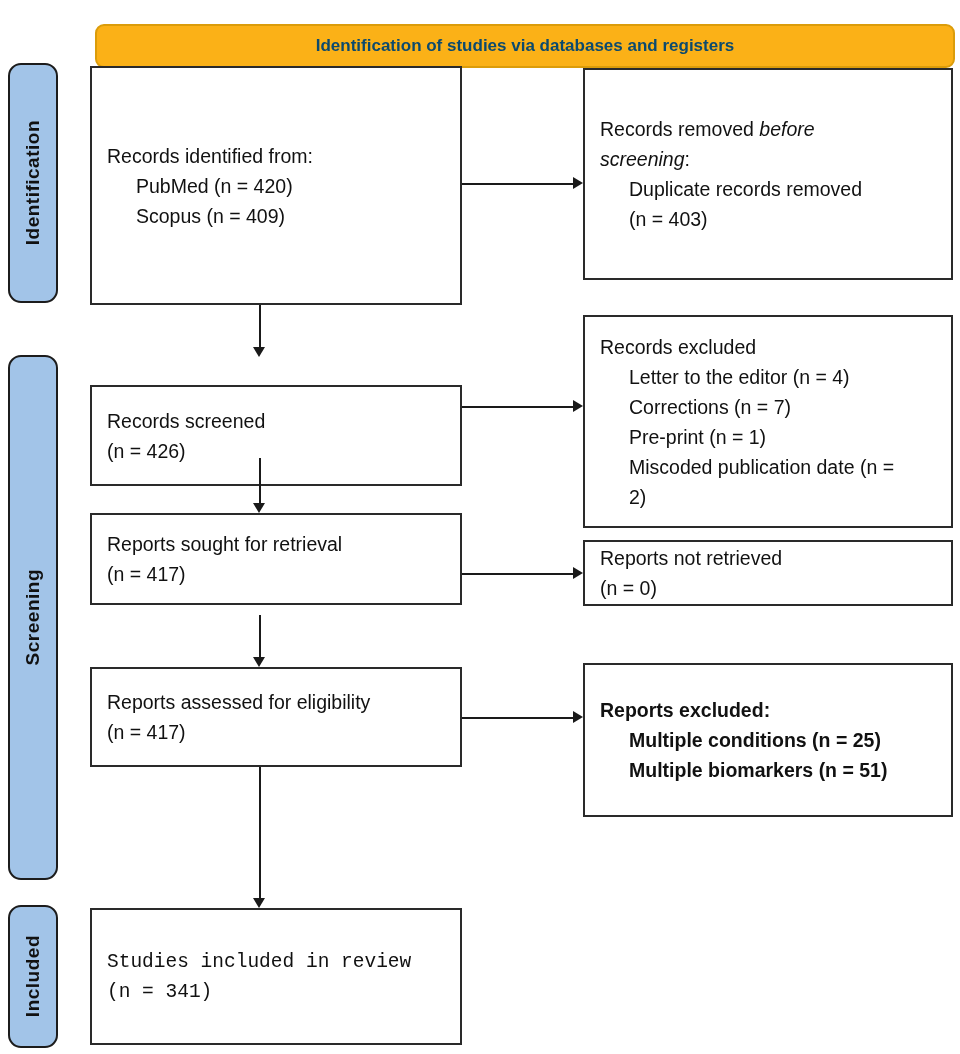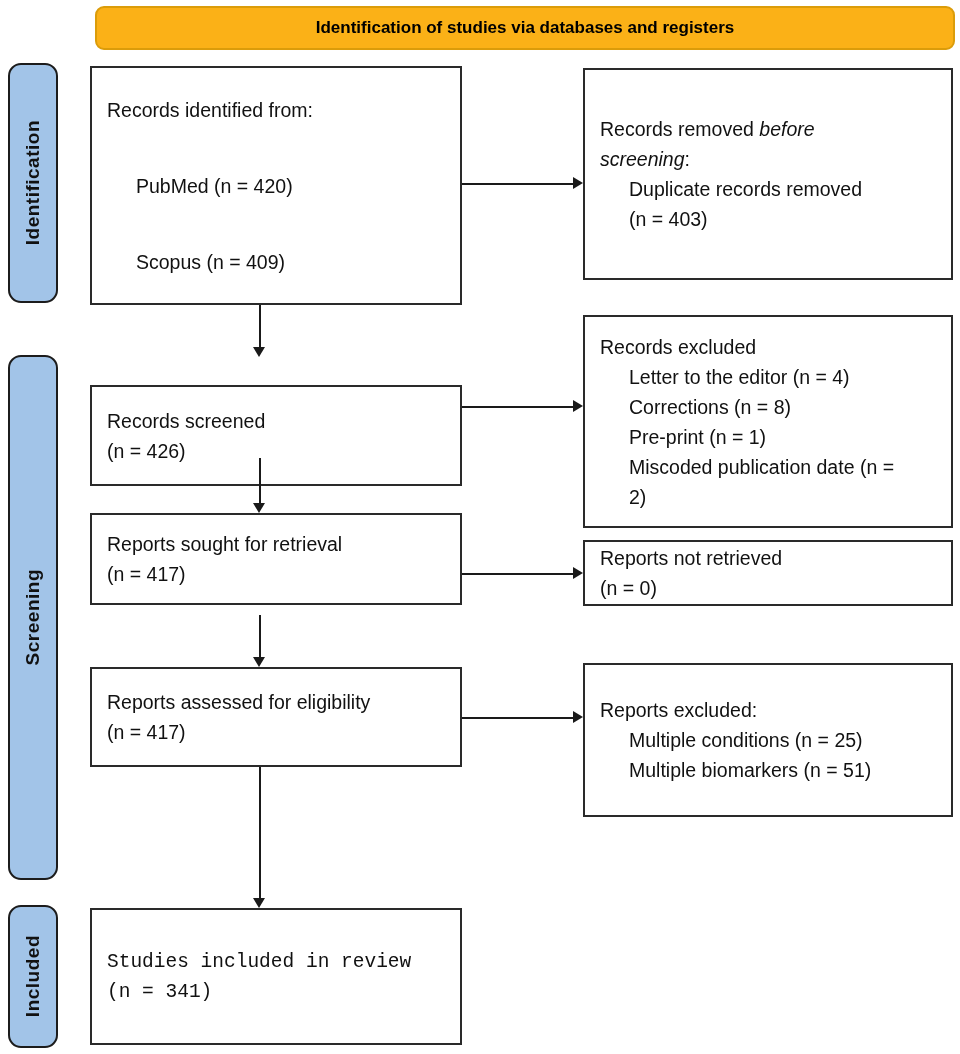--- a/index.html
+++ b/index.html
@@ -9,28 +9,28 @@
     height: 1054px;
     background: #ffffff;
     font-family: "Liberation Sans", sans-serif;
     color: #111111;
     overflow: hidden;
   }
 
   
   .banner {
     position: absolute;
-    left: 95px; top: 6px;
+    left: 95px; top: 24px;
     width: 860px; height: 44px;
     background: var(--header-bg, #FBB117);
     border: 2px solid var(--header-border, #DB9C0A);
     border-radius: 9px;
     box-sizing: border-box;
     display: flex; align-items: center; justify-content: center;
-    font-size: 17px; font-weight: bold; color: #000000;
+    font-size: 17px; font-weight: bold; color: #0c4a6e;
   }
 
   
   .stage {
     position: absolute;
     left: 8px; width: 50px;
     background: var(--stage-bg, #A2C4E8);
     border: 2px solid #1c1c1c;
     border-radius: 13px;
     box-sizing: border-box;
@@ -56,29 +56,29 @@
     display: flex; flex-direction: column; justify-content: center;
     padding: 8px 12px 8px 15px;
     font-size: 19.5px; line-height: 30px;
   }
   .col-left  { left: 90px;  width: 372px; }
   .col-right { left: 583px; width: 370px; }
   .box .line { white-space: nowrap; }
   .box .line.indent { padding-left: 29px; }
   .it { font-style: italic; }
 
-  .box-records-identified   { top: 66px;  height: 239px; gap: 46px; }
+  .box-records-identified   { top: 66px;  height: 239px; }
   .box-records-screened     { top: 357px; height: 101px; margin-top: 28px; }
   .box-reports-sought       { top: 513px; height: 92px; }
   .box-reports-assessed     { top: 667px; height: 100px; }
   .box-studies-included     { top: 908px; height: 137px; font-family: Liberation Mono, monospace; }
   .box-records-removed      { top: 68px;  height: 212px; }
   .box-records-excluded     { top: 315px; height: 213px; }
   .box-reports-not-retrieved{ top: 540px; height: 66px;  }
-  .box-reports-excluded     { top: 663px; height: 154px; }
+  .box-reports-excluded     { top: 663px; height: 154px; font-weight: bold; }
 
   
   .arrow-v { position: absolute; width: 13px; left: 253px; }
   .arrow-v::before {
     content: ""; position: absolute;
     left: 5.5px; top: 0; bottom: 8px; width: 2px;
     background: var(--arrow, #1a1a1a);
   }
   .arrow-v::after {
     content: ""; position: absolute;
@@ -140,21 +140,21 @@
       <div class="line indent"><span>Duplicate records removed</span></div>
       <div class="line indent"><span>(n = 403)</span></div>
     </div>
   <div class="box col-left box-records-screened">
       <div class="line"><span>Records screened</span></div>
       <div class="line"><span>(n = 426)</span></div>
     </div>
   <div class="box col-right box-records-excluded">
       <div class="line"><span>Records excluded</span></div>
       <div class="line indent"><span>Letter to the editor (n = 4)</span></div>
-      <div class="line indent"><span>Corrections (n = 8)</span></div>
+      <div class="line indent"><span>Corrections (n = 7)</span></div>
       <div class="line indent"><span>Pre-print (n = 1)</span></div>
       <div class="line indent"><span>Miscoded publication date (n =</span></div>
       <div class="line indent"><span>2)</span></div>
     </div>
   <div class="box col-left box-reports-sought">
       <div class="line"><span>Reports sought for retrieval</span></div>
       <div class="line"><span>(n = 417)</span></div>
     </div>
   <div class="box col-right box-reports-not-retrieved">
       <div class="line"><span>Reports not retrieved</span></div>

